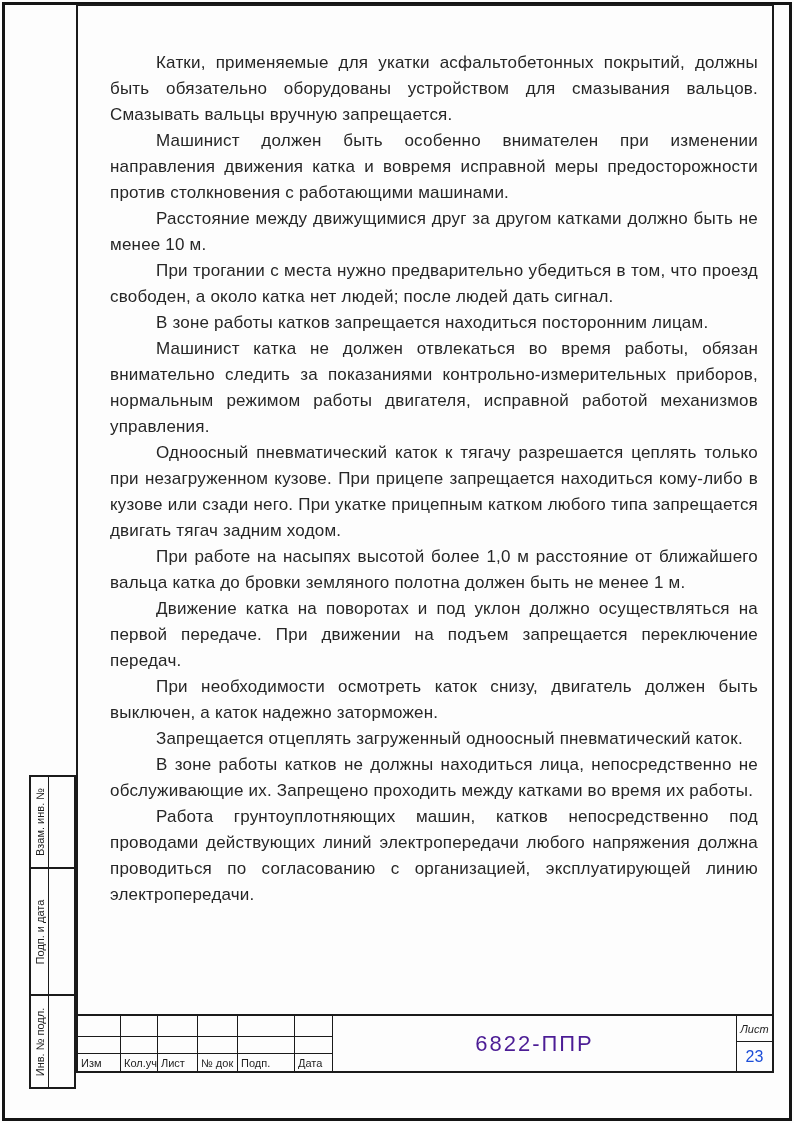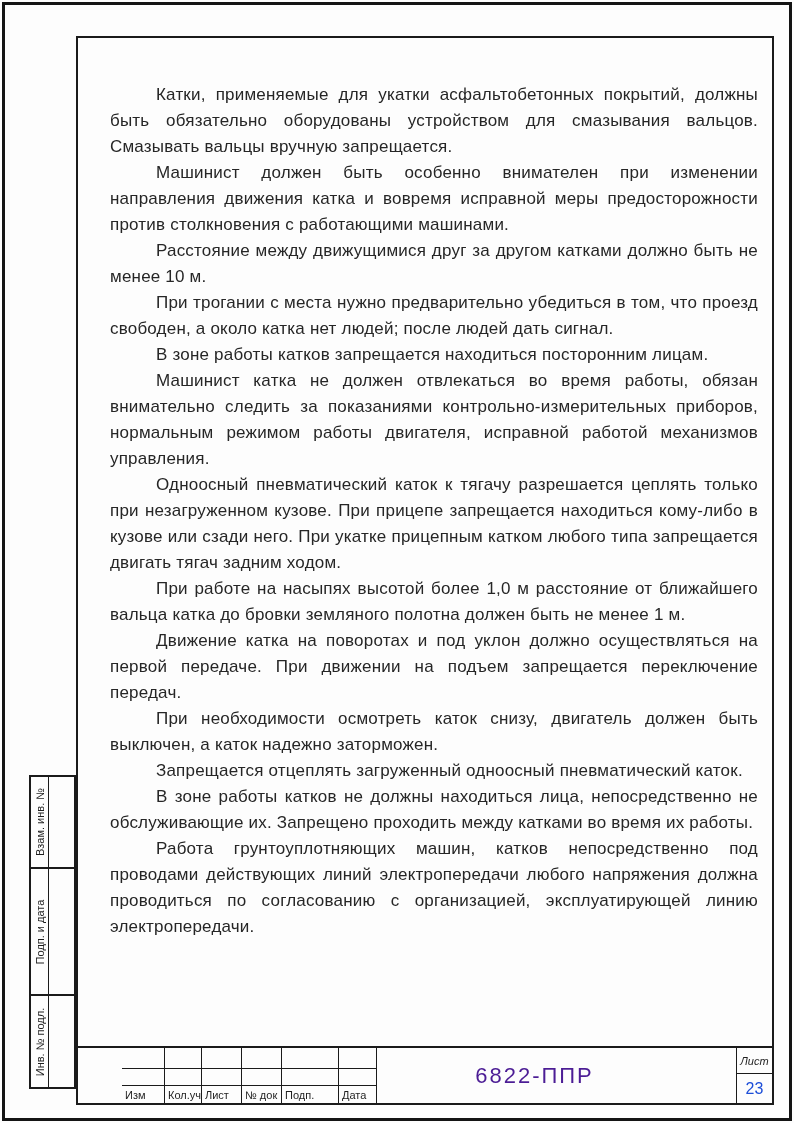--- a/index.html
+++ b/index.html
@@ -19,21 +19,21 @@
   .outer-border {
     position: absolute;
     inset: 2px;
     border: 3px solid #141414;
     pointer-events: none;
   }
   
   .frame {
     position: absolute;
     left: 76px;
-    top: 36px;
+    top: 4px;
     width: 698px;
     height: 1069px;
     border: 2px solid #1b1b1b;
     box-sizing: border-box;
     background: #fdfdfd;
   }
   
   .text-area {
     position: absolute;
     top: 44px;
@@ -62,21 +62,20 @@
     box-sizing: border-box;
     display: flex;
     background: #fdfdfd;
   }
   .tb-left {
     width: 255px;
     display: grid;
     grid-template-columns: 43px 37px 40px 40px 57px 38px;
     grid-template-rows: 21px 17px 1fr;
     box-sizing: border-box;
-    padding-left: 44px;
   }
   .tb-cell {
     border-right: 1.5px solid #1b1b1b;
     border-bottom: 1.5px solid #1b1b1b;
     box-sizing: border-box;
   }
   .tb-cell.lastrow { border-bottom: none; }
   .tb-cell.label {
     font-size: 11px;
     display: flex;

